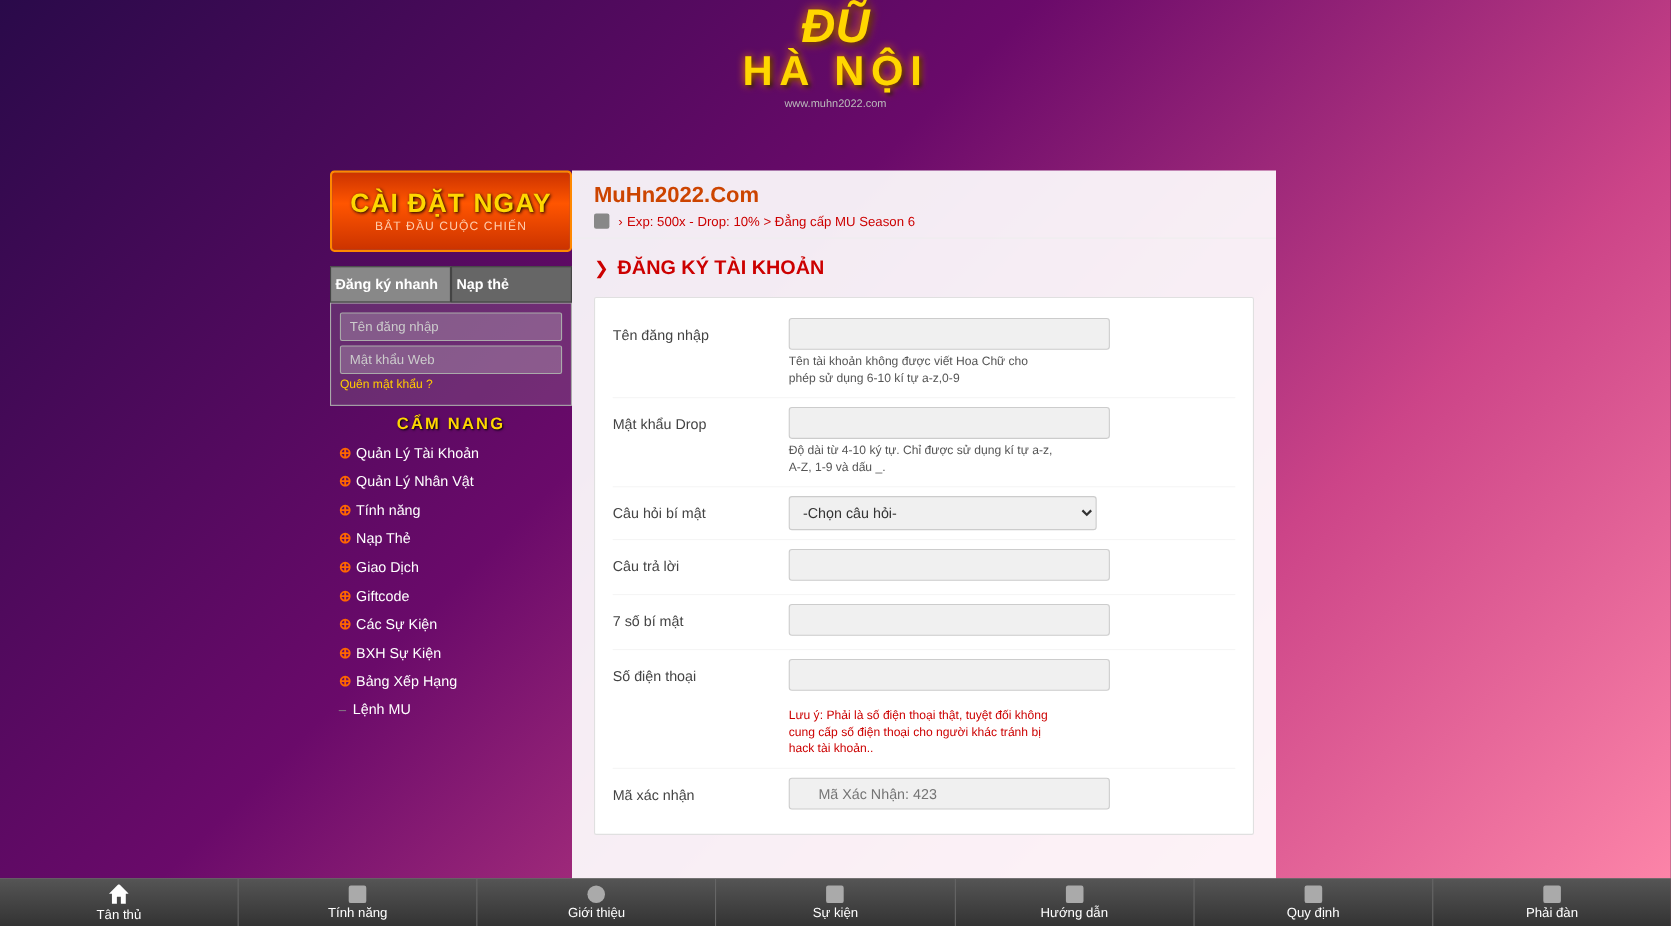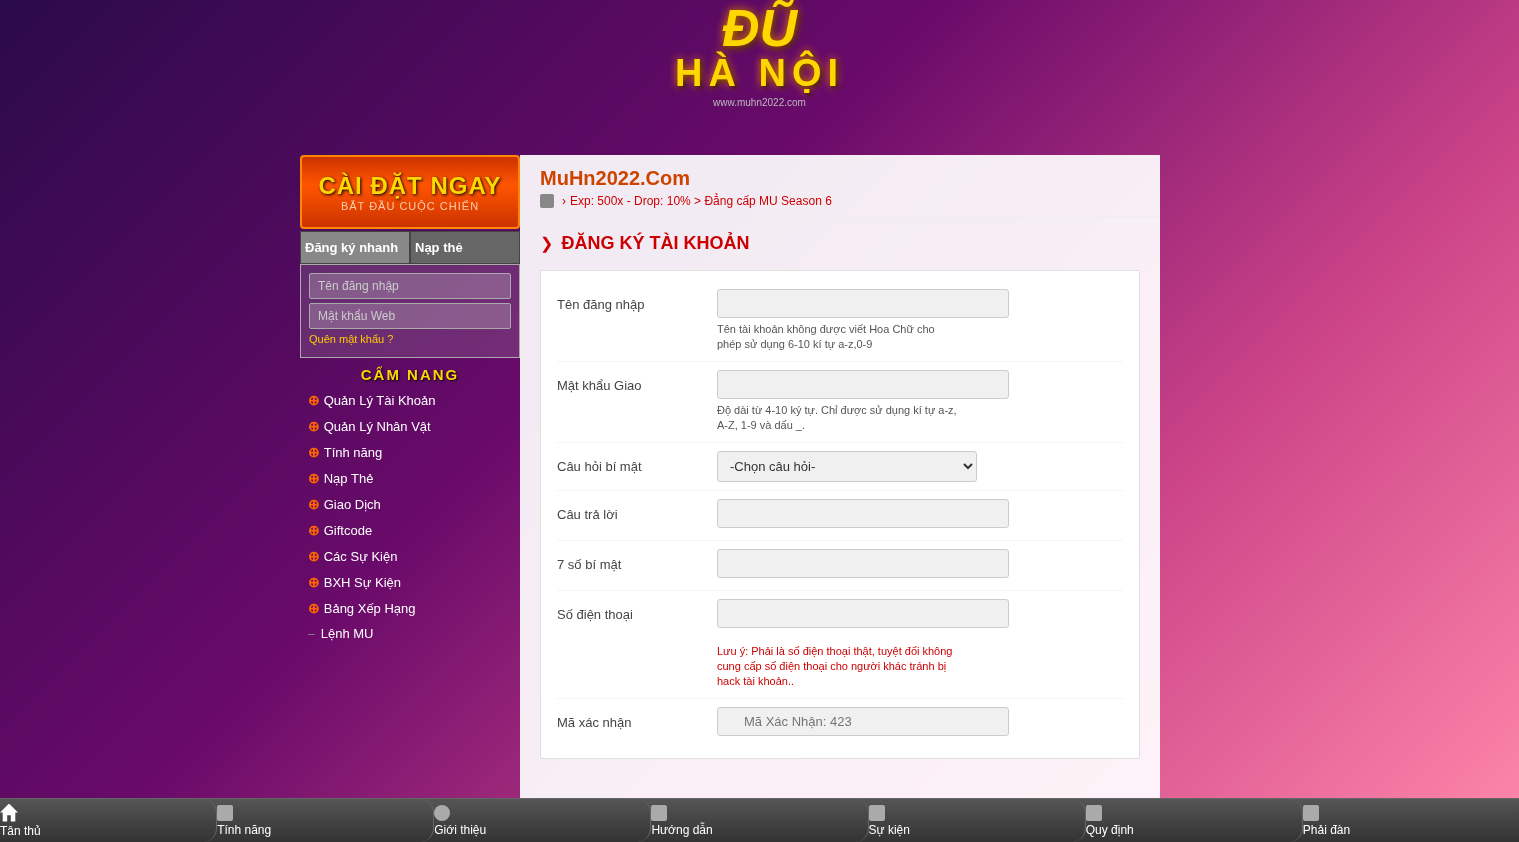--- a/index.html
+++ b/index.html
@@ -55,21 +55,21 @@
       padding: 0;
       margin-left: 300px;
     }
 
     .install-banner {
       background: linear-gradient(180deg, #cc3300 0%, #ff5500 40%, #cc3300 100%);
       border: 2px solid #ff8800;
       border-radius: 4px;
       padding: 15px 8px;
       text-align: center;
-      margin-bottom: 2px;
+      margin-bottom: 13px;
       cursor: pointer;
     }
     .install-title {
       font-size: 24px;
       font-weight: 900;
       color: #ffd700;
       text-shadow: 1px 1px 3px #000;
       letter-spacing: 1px;
     }
     .install-sub {
@@ -224,21 +224,21 @@
       display: block;
       margin-bottom: 4px;
     }
     .form-hint {
       font-size: 11px;
       color: #555;
       max-width: 240px;
       line-height: 1.4;
     }
     .form-select {
-      width: 260px;
+      width: 280px;
       padding: 6px 8px;
       border: 1px solid #ccc;
       background: #f0f0f0;
       border-radius: 3px;
       font-size: 13px;
       color: #333;
     }
     .form-warning {
       font-size: 11px;
       color: #cc0000;
@@ -256,27 +256,27 @@
       background: linear-gradient(180deg, #555 0%, #333 100%);
       display: flex;
       height: 44px;
       z-index: 100;
       border-top: 1px solid #666;
     }
     .bottom-nav-item {
       flex: 1;
       display: flex;
       flex-direction: column;
+      align-items: center;
       justify-content: center;
       color: #fff;
       font-size: 12px;
       cursor: pointer;
       border-right: 1px solid #666;
       gap: 2px;
-      border-radius: 14px;
     }
     .bottom-nav-item:last-child { border-right: none; }
     .home-icon-nav {
       width: 18px; height: 18px;
       background: #fff;
       clip-path: polygon(50% 0%, 100% 50%, 85% 50%, 85% 100%, 60% 100%, 60% 65%, 40% 65%, 40% 100%, 15% 100%, 15% 50%, 0% 50%);
     }
 
     .form-row {
       display: flex;
@@ -296,21 +296,21 @@
     }
   </style>
 </head>
 <body>
 
 <div class="bg-wrapper"></div>
 
 <div class="page-wrapper">
 
   <div class="logo-area">
-    <div style="font-size:52px;font-weight:900;color:#ffd700;text-shadow:0 0 10px #ff8800,2px 2px 6px #000;font-style:italic;line-height:0.9;">ĐŨ</div>
+    <div style="font-size:43px;font-weight:900;color:#ffd700;text-shadow:0 0 10px #ff8800,2px 2px 6px #000;font-style:italic;line-height:0.9;">ĐŨ</div>
     <div style="font-size:38px;font-weight:900;color:#ffd700;text-shadow:0 0 8px #ff8800,2px 2px 4px #000;letter-spacing:6px;">HÀ NỘI</div>
     <div style="font-size:10px;color:#bbb;margin-top:2px;">www.muhn2022.com</div>
   </div>
 
   <div class="main-row">
 
     <div class="sidebar">
 
       <div class="install-banner">
         <div class="install-title">CÀI ĐẶT NGAY</div>
@@ -397,21 +397,21 @@
 
           <div class="form-row">
             <div class="form-row-label">Tên đăng nhập</div>
             <div class="form-row-control">
               <input type="text" class="form-input" style="">
               <div class="form-hint">Tên tài khoản không được viết Hoa Chữ cho phép sử dụng 6-10 kí tự a-z,0-9</div>
             </div>
           </div>
 
           <div class="form-row">
-            <div class="form-row-label">Mật khẩu Giao</div>
+            <div class="form-row-label">Mật khẩu Drop</div>
             <div class="form-row-control">
               <input type="password" class="form-input" style="">
               <div class="form-hint">Độ dài từ 4-10 ký tự. Chỉ được sử dụng kí tự a-z, A-Z, 1-9 và dấu _.</div>
             </div>
           </div>
 
           <div class="form-row">
             <div class="form-row-label">Câu hỏi bí mật</div>
             <div class="form-row-control">
               <select class="form-select">
@@ -464,25 +464,25 @@
   <div class="bottom-nav-item">
     <div style="width:16px;height:16px;background:#aaa;border-radius:2px;"></div>
     <span>Tính năng</span>
   </div>
   <div class="bottom-nav-item">
     <div style="width:16px;height:16px;background:#aaa;border-radius:50%;"></div>
     <span>Giới thiệu</span>
   </div>
   <div class="bottom-nav-item">
     <div style="width:16px;height:16px;background:#aaa;border-radius:2px;"></div>
+    <span>Sự kiện</span>
+  </div>
+  <div class="bottom-nav-item">
+    <div style="width:16px;height:16px;background:#aaa;border-radius:2px;"></div>
     <span>Hướng dẫn</span>
-  </div>
-  <div class="bottom-nav-item">
-    <div style="width:16px;height:16px;background:#aaa;border-radius:2px;"></div>
-    <span>Sự kiện</span>
   </div>
   <div class="bottom-nav-item">
     <div style="width:16px;height:16px;background:#aaa;border-radius:2px;"></div>
     <span>Quy định</span>
   </div>
   <div class="bottom-nav-item">
     <div style="width:16px;height:16px;background:#aaa;border-radius:2px;"></div>
     <span>Phải đàn</span>
   </div>
 </div>

